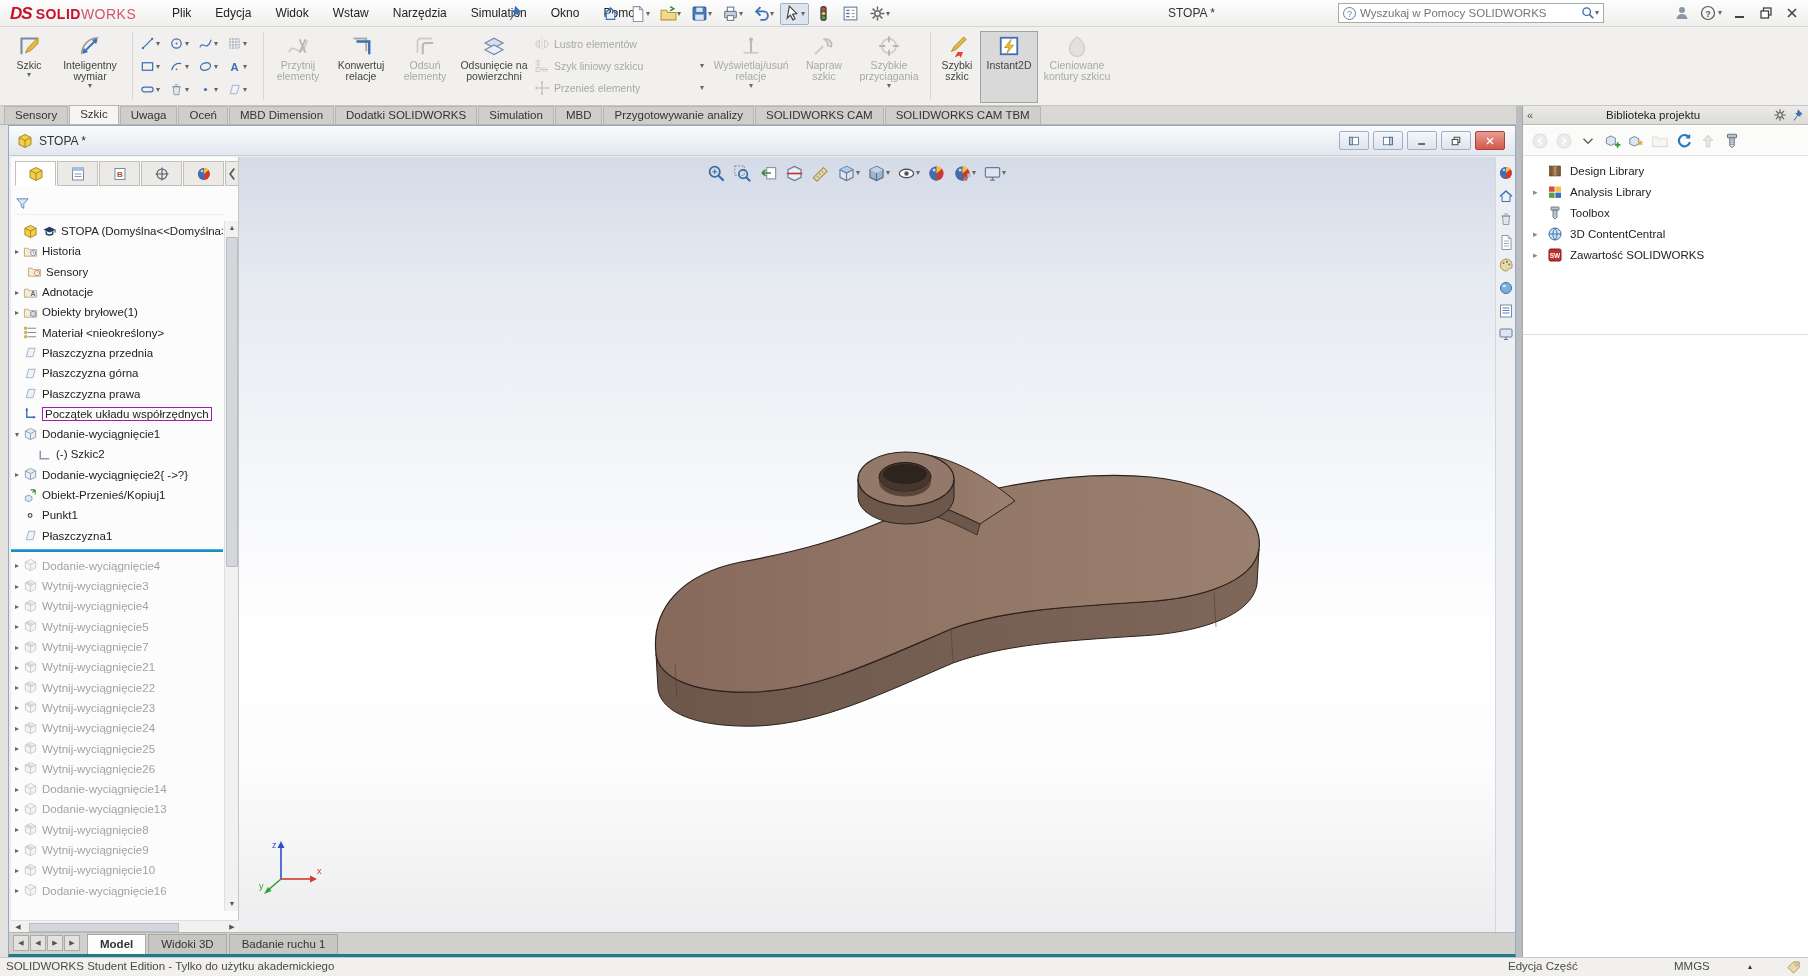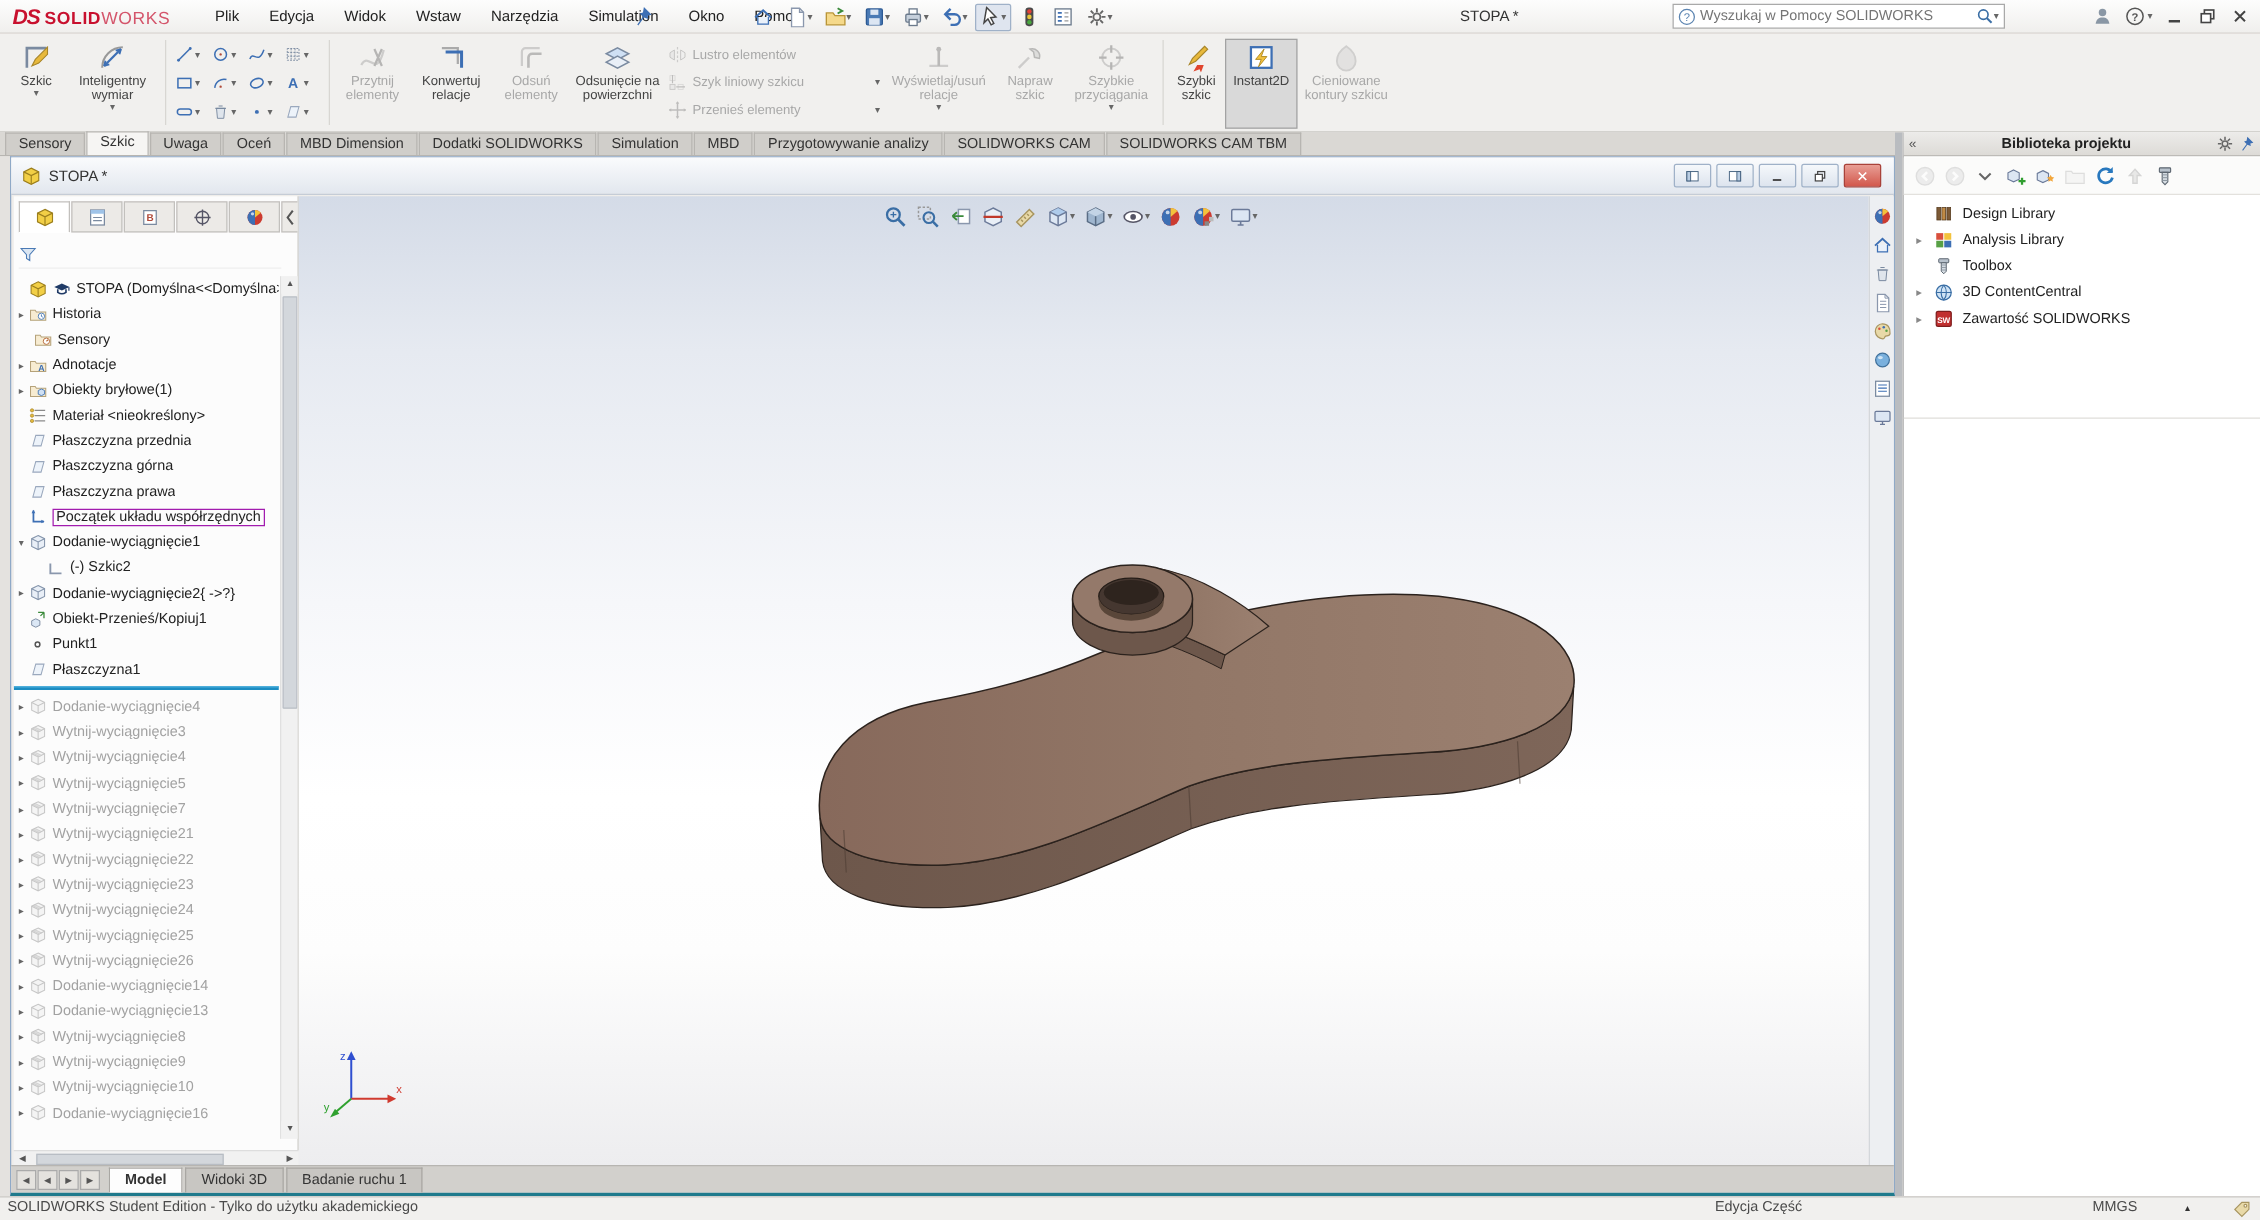--- a/index.html
+++ b/index.html
@@ -46,21 +46,21 @@
 .rb-srow{display:flex;align-items:center;height:22px;color:#a8a8a8;font-size:10.5px}
 .rb-srow .ic{width:16px;height:16px;margin-right:4px;opacity:.4;filter:grayscale(1)}
 .rb-srow .caret{margin-left:auto}
 
 .cmdtabs{position:absolute;left:0;top:106px;width:1520px;height:19px;background:#dad8d4;border-bottom:1px solid #b7b5b1;display:flex;align-items:flex-end;padding-left:4px}
 .ctab{height:18px;line-height:17px;padding:0 10px;font-size:11.5px;color:#333;background:#d0cecA;border:1px solid #b7b5b1;border-bottom:none;margin-right:1px;white-space:nowrap}
 .ctab.active{background:#f6f5f3;height:19px;font-weight:normal}
 
 .taskpane{position:absolute;left:1522px;top:106px;width:286px;height:851px;background:#fff;border-left:1px solid #a9a9a9}
 .tp-header{position:absolute;left:0;top:0;width:100%;height:19px;background:linear-gradient(#ecebe9,#dddbd7);border-bottom:1px solid #bdbbb7;display:flex;align-items:center;padding:0 4px}
-.tp-header .title{flex:1;text-align:center;font-weight:bold;font-size:11.5px;color:#222}
+.tp-header .title{flex:1;text-align:center;font-weight:normal;font-size:11.5px;color:#222}
 .tp-header .ic{width:14px;height:14px}
 .tp-toolbar{position:absolute;left:0;top:20px;width:100%;height:30px;display:flex;align-items:center;gap:6px;padding:0 8px;background:#fbfbfa;border-bottom:1px solid #e3e1dd}
 .tp-toolbar .ic{width:18px;height:18px}
 .tp-items{position:absolute;left:0;top:54px;width:100%}
 .tp-item{display:flex;align-items:center;height:21px;padding-left:10px}
 .tp-item .arrow{width:14px;font-size:9px;color:#888}
 .tp-item .ic{width:16px;height:16px;margin-right:7px}
 .tp-item .lbl{font-size:11.5px;color:#222}
 .tp-divider{position:absolute;left:0;top:228px;width:100%;height:1px;background:#e0deda}
 
@@ -98,29 +98,29 @@
 .hscroll{position:absolute;left:2px;top:794px;width:228px;height:13px;background:#f1f1f1;border-top:1px solid #ddd;display:flex;align-items:center}
 .hscroll .arr{width:14px;text-align:center;font-size:7px;color:#555}
 .hscroll .thumb{height:9px;width:150px;background:#d3d7dc;border:1px solid #b8bdc4;margin-left:4px}
 
 .viewport{position:absolute;left:230px;top:31px;width:1256px;height:775px;background:linear-gradient(180deg,#d4dbe7 0%,#e6eaf1 16%,#f6f7fa 42%,#ffffff 62%,#fdfdfd 78%,#ededef 100%);overflow:hidden}
 .hud{position:absolute;left:466px;top:4px;height:24px;display:flex;align-items:center;gap:3px}
 .hud-btn{display:inline-flex;align-items:center;padding:2px;border-radius:2px}
 .hud-btn .ic{width:19px;height:19px}
 .sidestrip{position:absolute;left:1486px;top:31px;width:20px;height:775px;background:#edeff2;border-left:1px solid #d4d7db}
 .sidestrip .ic{position:absolute;left:2px;width:16px;height:16px}
-.bottomtabs{position:absolute;left:0;top:806px;width:1506px;height:22px;background:#d2d0cc;border-top:1px solid #b7b5b1;display:flex;align-items:flex-end;padding-left:4px}
+.bottomtabs{position:absolute;left:0;top:806px;width:1506px;height:22px;background:#d2d0cc;border-top:1px solid #b7b5b1;display:flex;align-items:center;padding-left:4px}
 .navbtns{display:flex;margin-right:6px;margin-bottom:2px}
 .navbtn{width:16px;height:16px;border:1px solid #aaa;background:#e4e2de;font-size:7px;color:#555;display:flex;align-items:center;justify-content:center;margin-right:1px}
 .mtab{height:20px;line-height:19px;padding:0 12px;font-size:11.5px;color:#333;background:#c8c6c2;border:1px solid #a9a7a3;border-bottom:none;margin-right:2px}
 .mtab.active{background:#fdfdfd;font-weight:bold}
 
 .statusbar{position:absolute;left:0;top:957px;width:1808px;height:19px;background:#f1f0ee;border-top:1px solid #cac8c4;font-size:11.5px;color:#4a4a4a}
 .statusbar .sleft{position:absolute;left:6px;top:2px}
-.statusbar .mode{position:absolute;left:1372px;top:2px}
+.statusbar .mode{position:absolute;left:1508px;top:2px}
 .statusbar .units{position:absolute;left:1674px;top:2px}
 .statusbar .ucaret{position:absolute;left:1748px;top:4px;font-size:8px;color:#333}
 .statusbar .ic{position:absolute;left:1786px;top:2px;width:15px;height:15px}
 .mdi-left{position:absolute;left:0;top:125px;width:8px;height:832px;background:#e4e2df}
 .mdi-gap{position:absolute;left:1516px;top:106px;width:6px;height:851px;background:#b9bcc0}
 </style>
 </head>
 <body>
 
 <div class="app">

